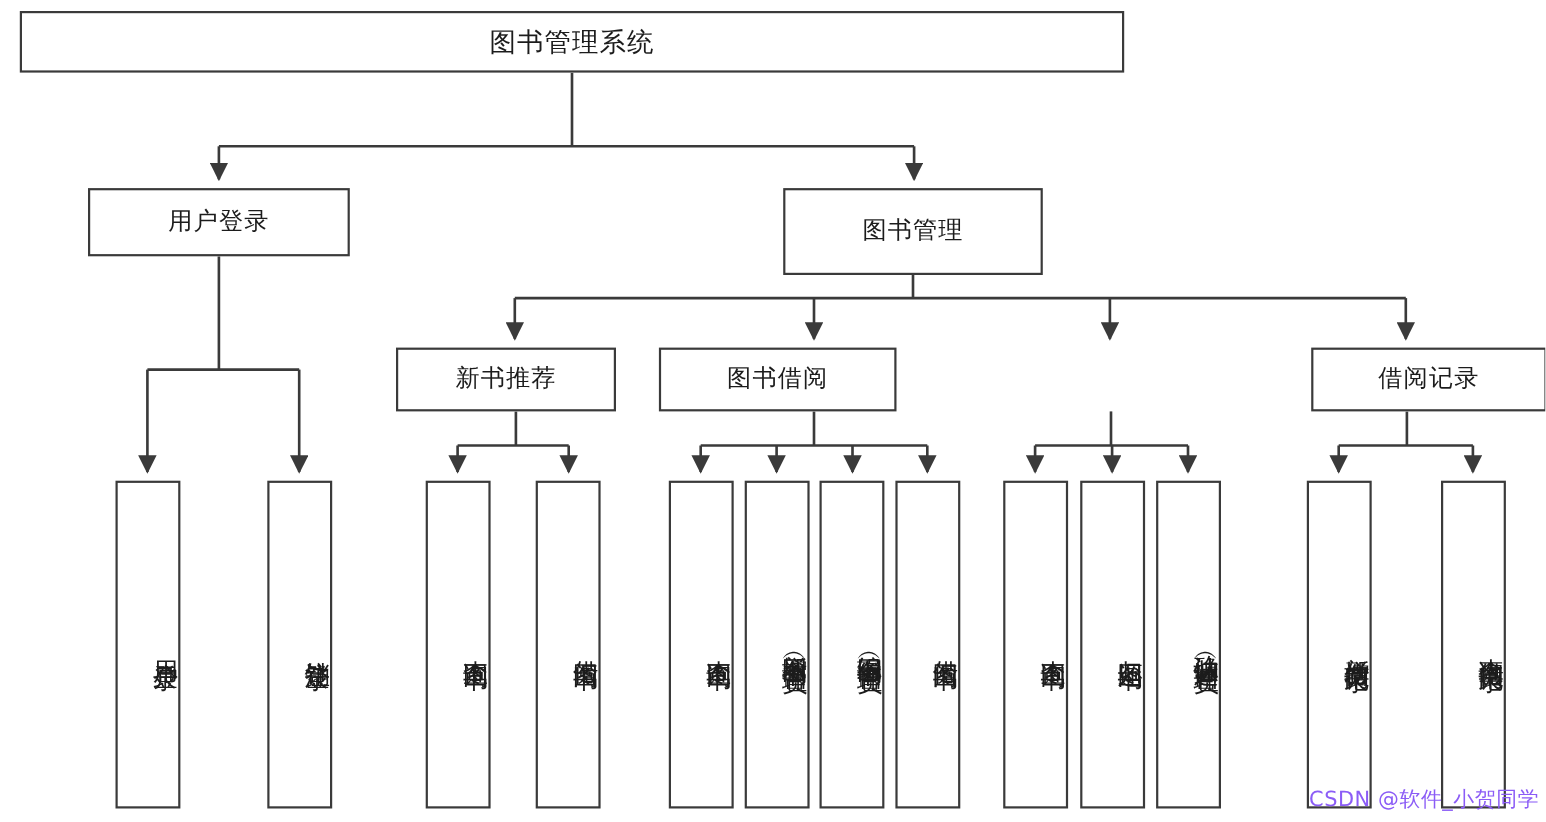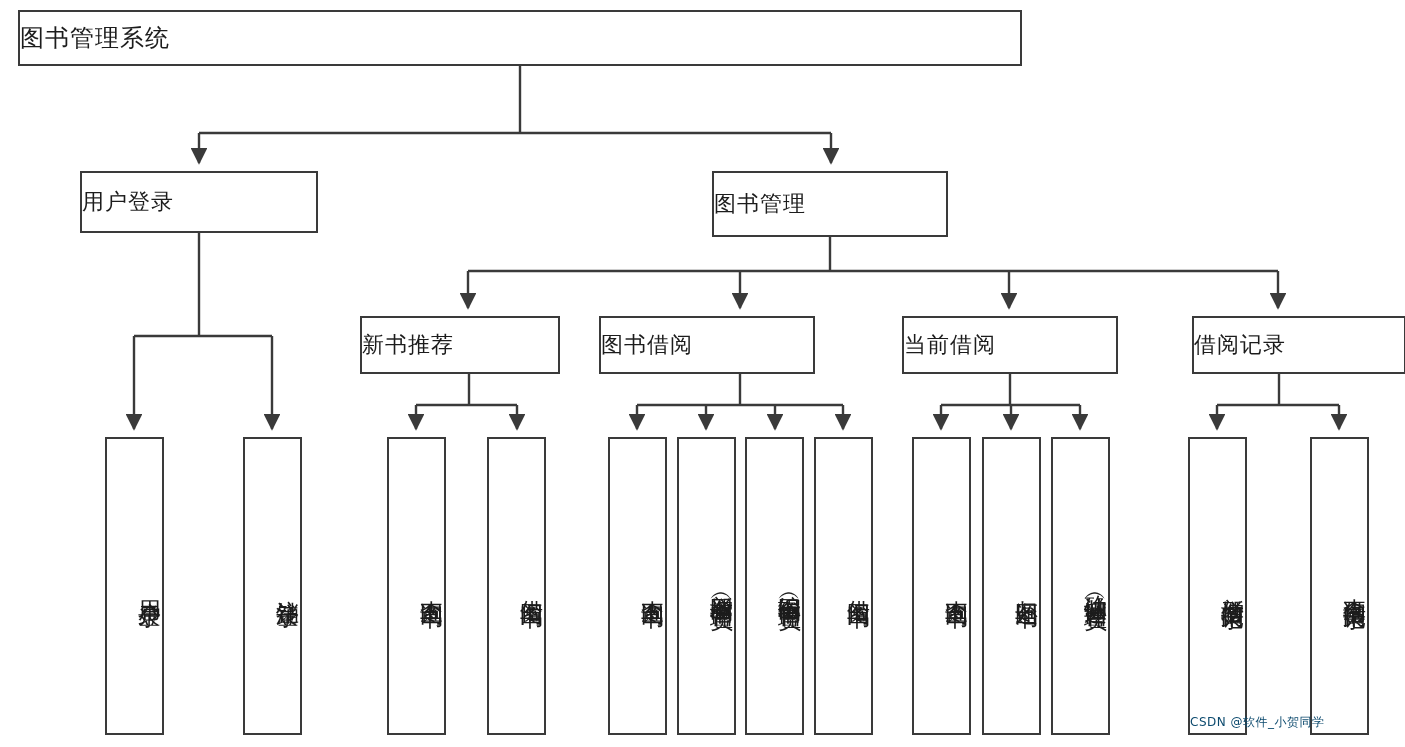--- a/index.html
+++ b/index.html
@@ -23,20 +23,21 @@
     height: 747px;
     pointer-events: none;
   }
   .node {
     position: absolute;
     box-sizing: border-box;
     border: 2px solid #3a3a3a;
     background: #ffffff;
     display: flex;
     align-items: center;
+    justify-content: center;
     color: #1c1c1c;
   }
   .node.h-label {
     font-size: 22px;
     letter-spacing: 1px;
     line-height: 1.1;
   }
   .node.v-label {
     writing-mode: vertical-rl;
     text-orientation: upright;
@@ -51,22 +52,22 @@
   .node.v-label .vtext {
     writing-mode: vertical-rl;
     text-orientation: upright;
     display: block;
   }
   .node.root {
     font-size: 24px;
   }
   .watermark {
     position: absolute;
-    font-size: 12px;
-    color: #0c4a6e;
+    font-size: 19px;
+    color: #8b5cf6;
     letter-spacing: 0.5px;
     white-space: nowrap;
     font-family: "DejaVu Sans", "Liberation Sans", sans-serif;
   }
 </style>
 </head>
 <body>
 
 <div id="canvas">
 
@@ -120,32 +121,29 @@
     </g>
   </svg>
 
   <div class="node h-label root" style="left:18px; top:10px; width:1004px; height:56px;">
     <span>图书管理系统</span>
   </div>
 
   <div class="node h-label" style="left:80px; top:171px; width:238px; height:62px;">
     <span>用户登录</span>
   </div>
-  <div class="node h-label" style="left:712px; top:171px; width:236px; height:66px;">
+  <div class="node h-label" style="left:712px; top:171px; width:236px; height:79px;">
     <span>图书管理</span>
   </div>
 
   <div class="node h-label" style="left:360px; top:316px; width:200px; height:58px;">
     <span>新书推荐</span>
   </div>
   <div class="node h-label" style="left:599px; top:316px; width:216px; height:58px;">
     <span>图书借阅</span>
-  </div>
-  <div class="node h-label" style="left:902px; top:316px; width:216px; height:58px;">
-    <span>当前借阅</span>
   </div>
   <div class="node h-label" style="left:1172px; top:316px; width:214px; height:58px;margin-left:20px;">
     <span>借阅记录</span>
   </div>
 
   <div class="node v-label" style="left:105px; top:437px; width:59px; height:298px;">
     <span class="vtext">用户登录</span>
   </div>
   <div class="node v-label" style="left:243px; top:437px; width:59px; height:298px;">
     <span class="vtext">注销登录</span>

